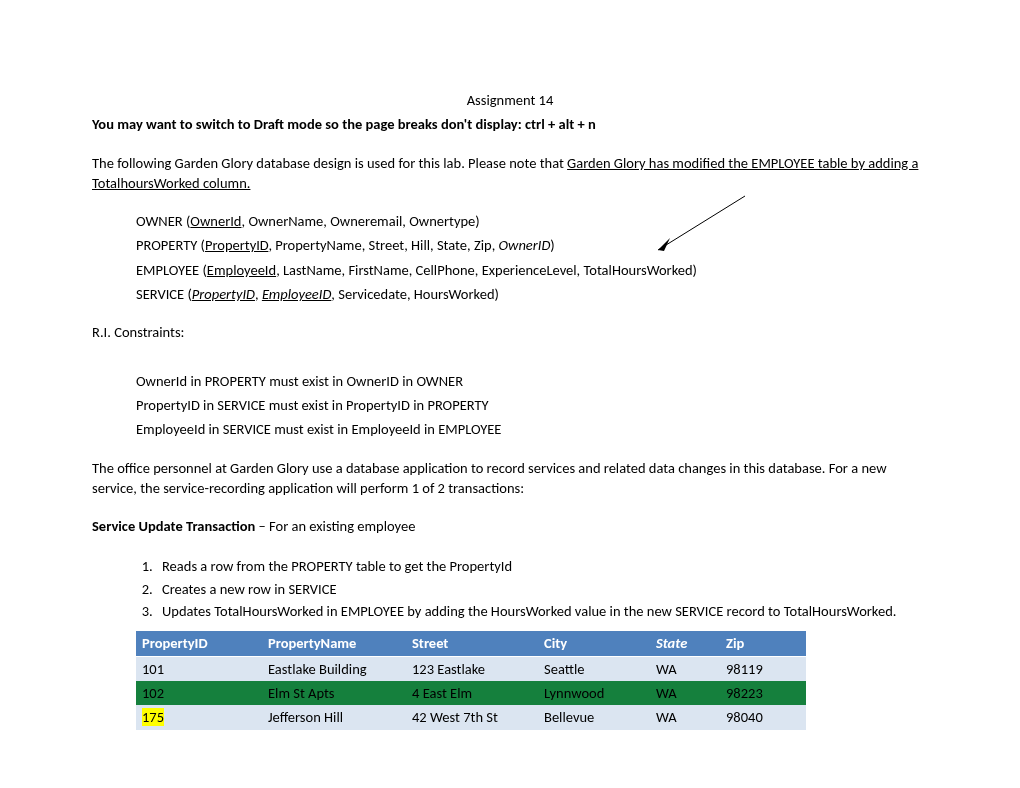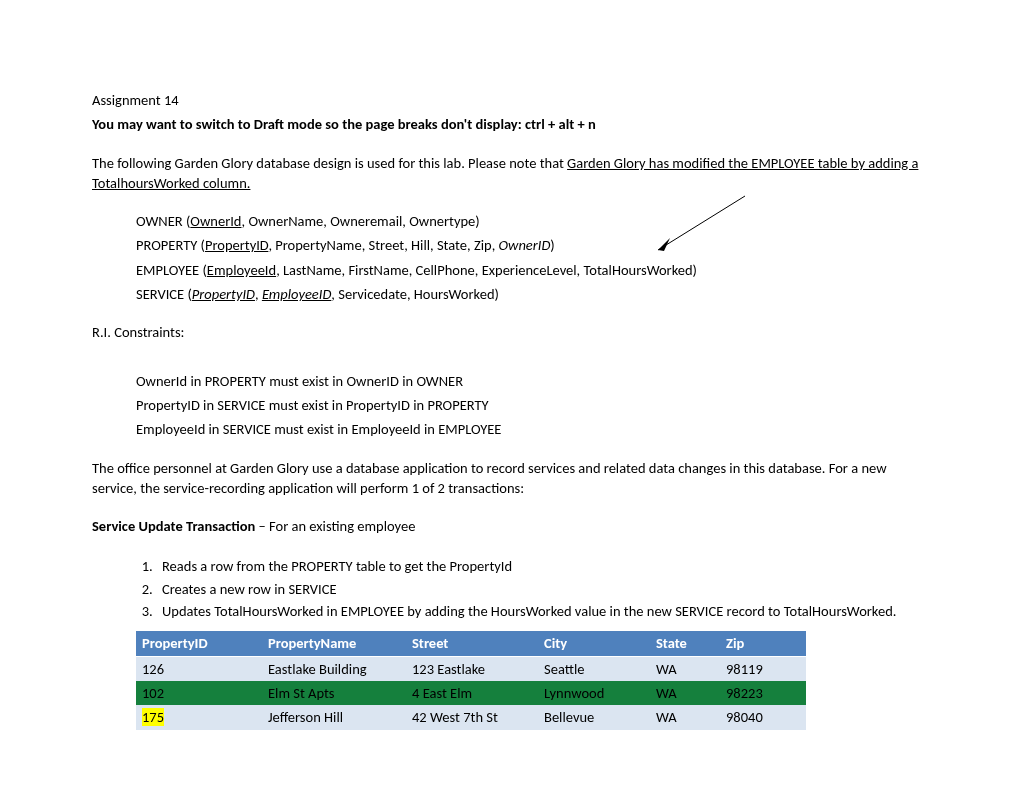--- a/index.html
+++ b/index.html
@@ -7,21 +7,21 @@
     font-size: 14.5px;
     color: #000;
     background: #fff;
     margin: 0;
     padding: 90px 92px 40px 92px;
     line-height: 1.4;
     width: 1020px;
     box-sizing: border-box;
     position: relative;
   }
-  .center { text-align: left; }
+  .center { text-align: center; }
   .bold { font-weight: bold; }
   .u { text-decoration: underline; }
   .it { font-style: italic; }
   .section { margin-bottom: 18px; }
   .indent { margin-left: 44px; }
   .ol { margin: 20px 0 10px 0; padding-left: 64px; }
   .ol li { margin-bottom: 2px; padding-left: 6px; }
   table {
     border-collapse: collapse;
     margin-left: 44px;
@@ -46,21 +46,21 @@
     left: 640px;
     top: 188px;
     width: 120px;
     height: 80px;
     pointer-events: none;
   }
   .col-pid   { width: 110px; }
   .col-pname { width: 128px; }
   .col-street{ width: 116px; }
   .col-city  { width: 96px; }
-  .col-state { width: 54px; }
+  .col-state { width: 54px; font-style: italic; }
   .col-zip   { width: 70px; }
   p { margin: 0 0 4px 0; }
 </style>
 </head>
 <body>
 
 <div class="arrow-wrap">
   <svg width="120" height="80" viewBox="0 0 120 80">
     <line x1="105" y1="8" x2="18" y2="62" stroke="#000" stroke-width="1"></line>
     <polygon points="18,62 30,50 24,63" fill="#000"></polygon>
@@ -115,21 +115,21 @@
       <th class="col-pid">PropertyID</th>
       <th class="col-pname">PropertyName</th>
       <th class="col-street">Street</th>
       <th class="col-city">City</th>
       <th class="col-state">State</th>
       <th class="col-zip">Zip</th>
     </tr>
   </thead>
   <tbody>
     <tr class="row-even">
-      <td>126</td>
+      <td>101</td>
       <td>Eastlake Building</td>
       <td>123 Eastlake</td>
       <td>Seattle</td>
       <td>WA</td>
       <td>98119</td>
     </tr>
     <tr class="row-odd">
       <td>102</td>
       <td>Elm St Apts</td>
       <td>4 East Elm</td>

